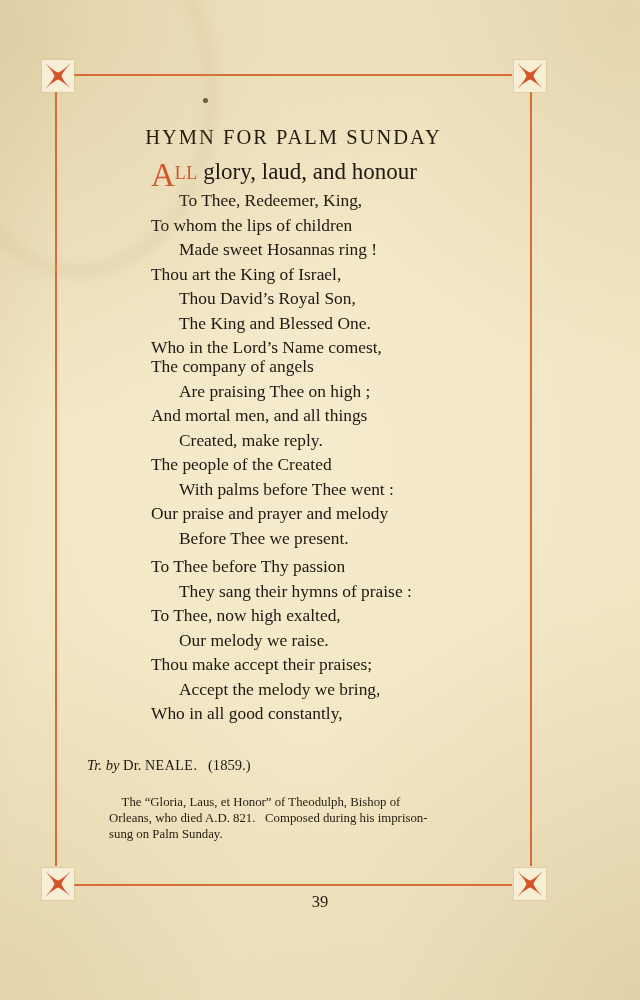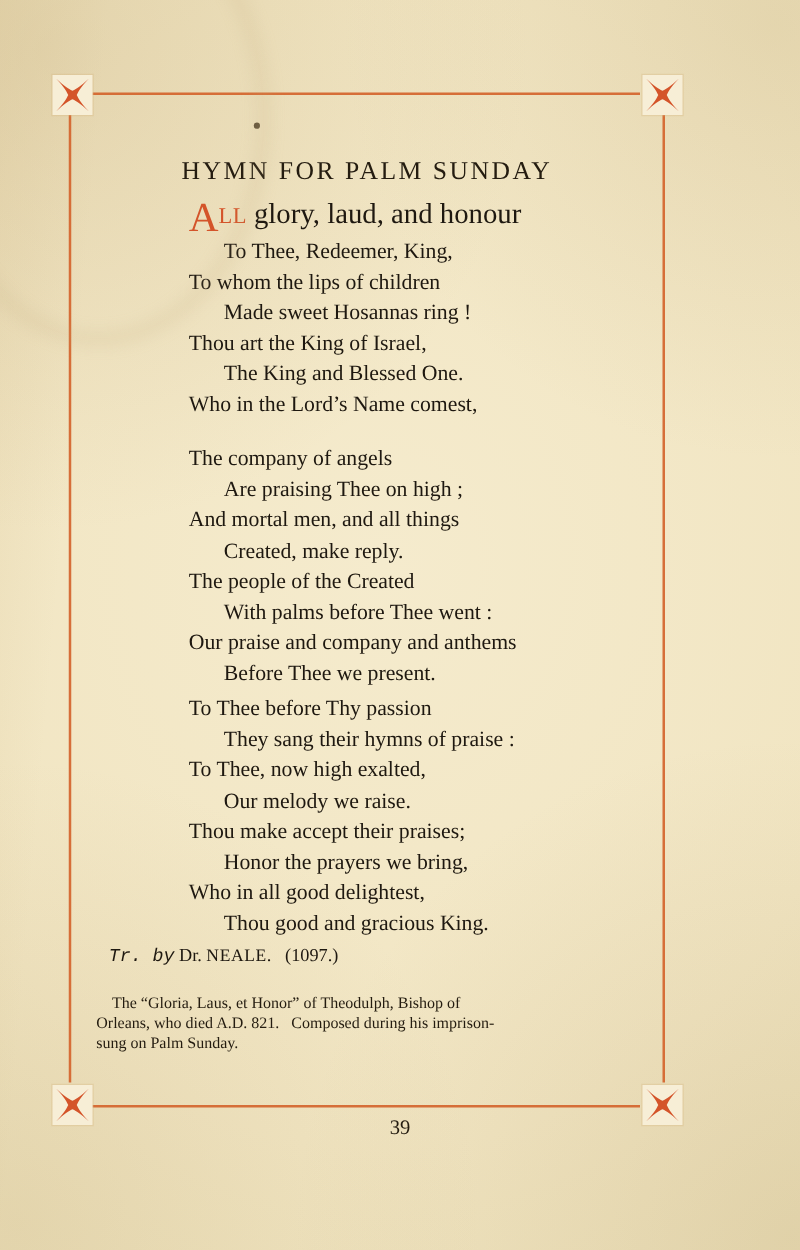--- a/index.html
+++ b/index.html
@@ -161,38 +161,38 @@
   #attribution {
     position: absolute;
     left: 0;
     top: 665px;
     width: 477px;
     padding-left: 32px;
     font-size: 14.6px;
     color: #1e1810;
     white-space: pre;
   }
-  #attribution .ital { font-style: italic; font-family: Liberation Mono, monospace; }
+  #attribution .ital { font-style: italic; }
   #attribution .sc {
     font-size: 14px;
     letter-spacing: .5px;
   }
 
   
   #footnote {
     position: absolute;
     left: 0;
     top: 702px;
     width: 477px;
     padding: 0 22px 0 22px;
     font-size: 12.8px;
     line-height: 16.2px;
     color: #241c10;
   }
-  #footnote .fn-line { white-space: pre; }
+  #footnote .fn-line { white-space: pre; margin-left: 32px; }
 
   
   #folio {
     position: absolute;
     left: 0;
     top: 892px;
     width: 640px;
     text-align: center;
     font-size: 16.5px;
     color: #241c10;
@@ -234,47 +234,47 @@
     <div id="title-mark"></div>
 
     <h1 id="page-title">HYMN FOR PALM SUNDAY</h1>
 
     <div class="stanza" id="stanza-1">
       <div class="line first"><span class="dropcap">A</span><span class="smallcaps-red">LL</span><span class="after-cap"> glory, laud, and honour</span></div>
       <div class="line indent">To Thee, Redeemer, King,</div>
       <div class="line">To whom the lips of children</div>
       <div class="line indent">Made sweet Hosannas ring !</div>
       <div class="line">Thou art the King of Israel,</div>
+      <div class="line indent">Thou David’s Royal Son,</div>
       <div class="line indent">The King and Blessed One.</div>
       <div class="line">Who in the Lord’s Name comest,</div>
     </div>
 
     <div class="stanza" id="stanza-2">
       <div class="line">The company of angels</div>
       <div class="line indent">Are praising Thee on high ;</div>
       <div class="line">And mortal men, and all things</div>
       <div class="line indent">Created, make reply.</div>
       <div class="line">The people of the Created</div>
       <div class="line indent">With palms before Thee went :</div>
-      <div class="line">Our praise and company and anthems</div>
+      <div class="line">Our praise and prayer and melody</div>
       <div class="line indent">Before Thee we present.</div>
     </div>
 
     <div class="stanza" id="stanza-3">
       <div class="line">To Thee before Thy passion</div>
       <div class="line indent">They sang their hymns of praise :</div>
       <div class="line">To Thee, now high exalted,</div>
       <div class="line indent">Our melody we raise.</div>
       <div class="line">Thou make accept their praises;</div>
-      <div class="line indent">Honor the prayers we bring,</div>
-      <div class="line">Who in all good delightest,</div>
-      <div class="line indent">Thou good and gracious King.</div>
-    </div>
-
-    <div id="attribution"><span class="ital">Tr. by</span><span> Dr. </span><span class="sc">NEALE</span><span>.</span><span>&nbsp;&nbsp;&nbsp;</span><span>(1097.)</span></div>
+      <div class="line indent">Accept the melody we bring,</div>
+      <div class="line">Who in all good constantly,</div>
+    </div>
+
+    <div id="attribution"><span class="ital">Tr. by</span><span> Dr. </span><span class="sc">NEALE</span><span>.</span><span>&nbsp;&nbsp;&nbsp;</span><span>(1859.)</span></div>
 
     <div id="footnote">
       <div class="fn-line">    The “Gloria, Laus, et Honor” of Theodulph, Bishop of</div>
       <div class="fn-line">Orleans, who died A.D. 821.   Composed during his imprison-</div>
       <div class="fn-line">sung on Palm Sunday.</div>
     </div>
 
   </div>
 
   <div id="folio">39</div>

